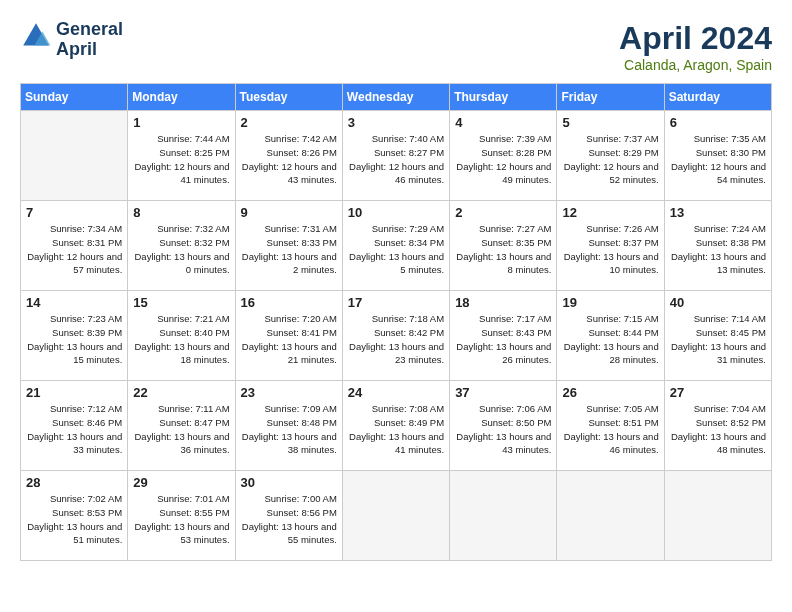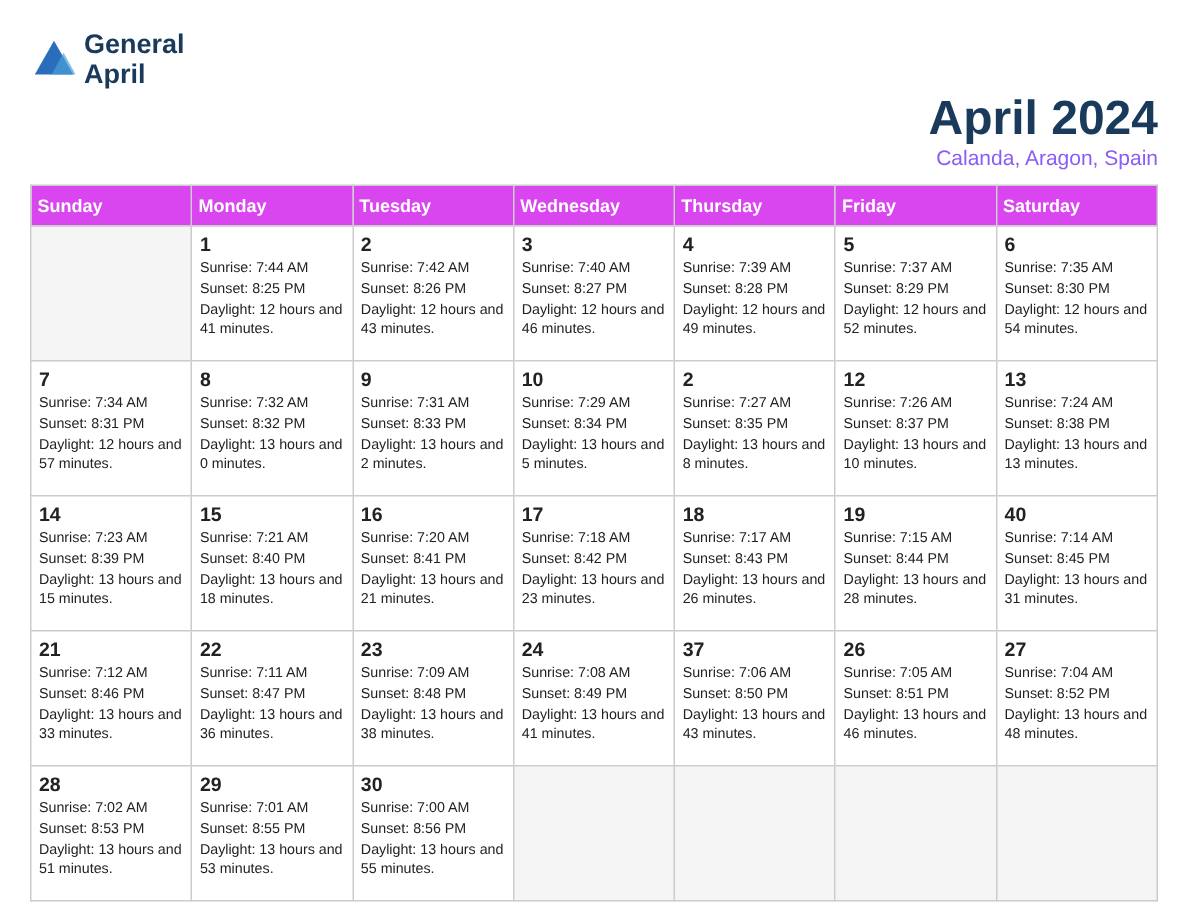--- a/index.html
+++ b/index.html
@@ -11,56 +11,54 @@
       padding: 20px;
     }
     .header {
       display: flex;
       justify-content: space-between;
       align-items: flex-start;
       margin-bottom: 10px;
     }
     .logo {
       display: flex;
-      align-items: center;
       gap: 4px;
     }
     .logo-text {
       font-size: 18px;
       font-weight: bold;
       color: #1a3a5c;
       line-height: 1.1;
     }
     .logo-text span {
       display: block;
     }
     .logo-icon {
       width: 32px;
       height: 32px;
     }
     .title-block {
       text-align: right;
-      margin-top: 40px;
     }
     .month-year {
       font-size: 32px;
       font-weight: bold;
       color: #1a3a5c;
     }
     .location {
       font-size: 14px;
-      color: #8b5cf6;
+      color: #4d7c0f;
     }
     table {
       width: 100%;
       border-collapse: collapse;
       table-layout: fixed;
     }
     th {
-      background: #d946ef;
+      background: #3b82f6;
       color: #fff;
       font-size: 12px;
       font-weight: bold;
       padding: 6px 4px;
       text-align: left;
       border: 1px solid #ccc;
     }
     td {
       vertical-align: top;
       border: 1px solid #ccc;
@@ -76,20 +74,21 @@
     .day-num {
       font-size: 13px;
       font-weight: bold;
       color: #222;
       margin-bottom: 2px;
     }
     .day-detail {
       font-size: 9.5px;
       color: #222;
       line-height: 1.45;
+      text-align: right;
     }
     tr:nth-child(odd) td:not(.empty) {
       background: #fff;
     }
   </style>
 </head>
 <body>
 
 <div class="header">
   <div class="logo">

